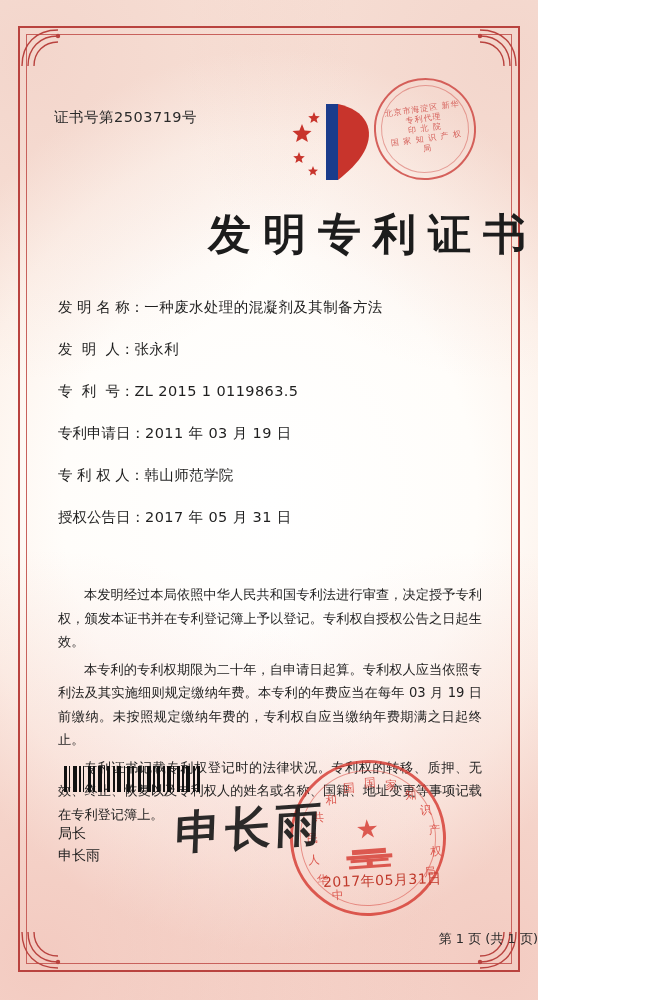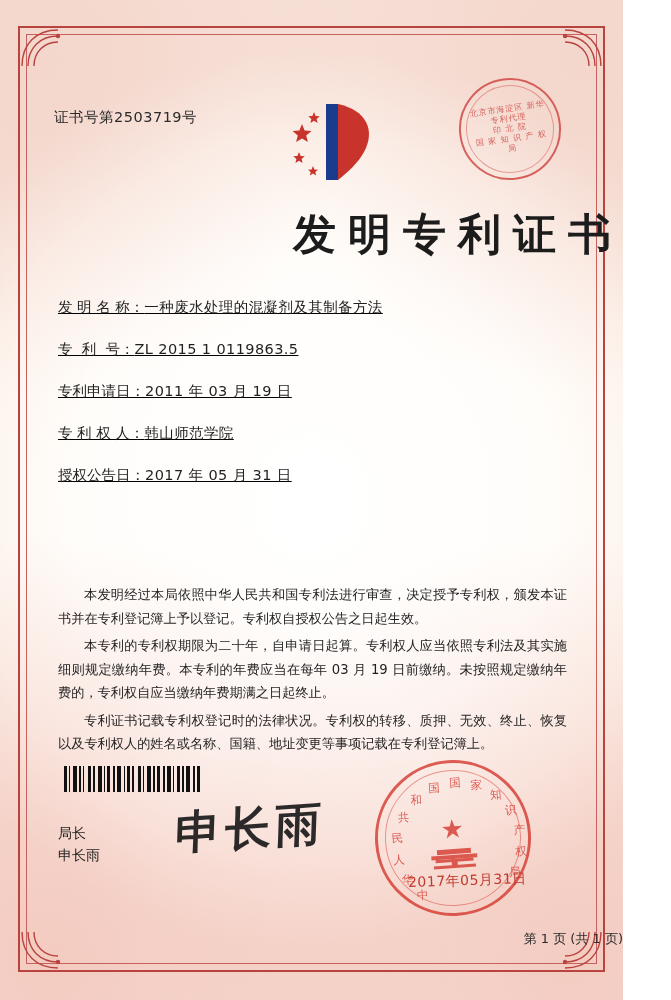--- a/index.html
+++ b/index.html
@@ -10,21 +10,21 @@
   body {
     width: 671px;
     height: 1000px;
     font-family: "DejaVu Sans", sans-serif;
     overflow: hidden;
   }
 
   
   .page {
     position: relative;
-    width: 623px;
+    width: 538px;
     height: 1000px;
     background:
       radial-gradient(ellipse 70% 45% at 50% 50%, #ffffff 0%, #fffdfa 55%, #fdf3ec 80%, #f8e2d8 100%);
     overflow: hidden;
   }
   
   .page::before {
     content: "";
     position: absolute;
     inset: 0;
@@ -134,21 +134,20 @@
     color: #1c1c1c;
     text-indent: 12px;
   }
 
   
   .fields {
     position: absolute;
     left: 58px;
     top: 298px;
     right: 58px;
-    text-decoration: underline;
   }
   .field {
     display: flex;
     align-items: baseline;
     margin-bottom: 23px;
     font-size: 14.5px;
     color: #1f1f1f;
   }
   .field .label {
     white-space: pre;
@@ -339,20 +338,24 @@
       <div>国 家 知 识 产 权 局</div>
     </div>
   </div>
 
   <div class="doc-title">发明专利证书</div>
 
   <div class="fields">
     <div class="field">
       <span class="label">发 明 名 称：</span>
       <span class="value">一种废水处理的混凝剂及其制备方法</span>
+    </div>
+    <div class="field">
+      <span class="label">发  明  人：</span>
+      <span class="value">张永利</span>
     </div>
     <div class="field">
       <span class="label">专  利  号：</span>
       <span class="value">ZL 2015 1 0119863.5</span>
     </div>
     <div class="field">
       <span class="label">专利申请日：</span>
       <span class="value">2011 年 03 月 19 日</span>
     </div>
     <div class="field">

